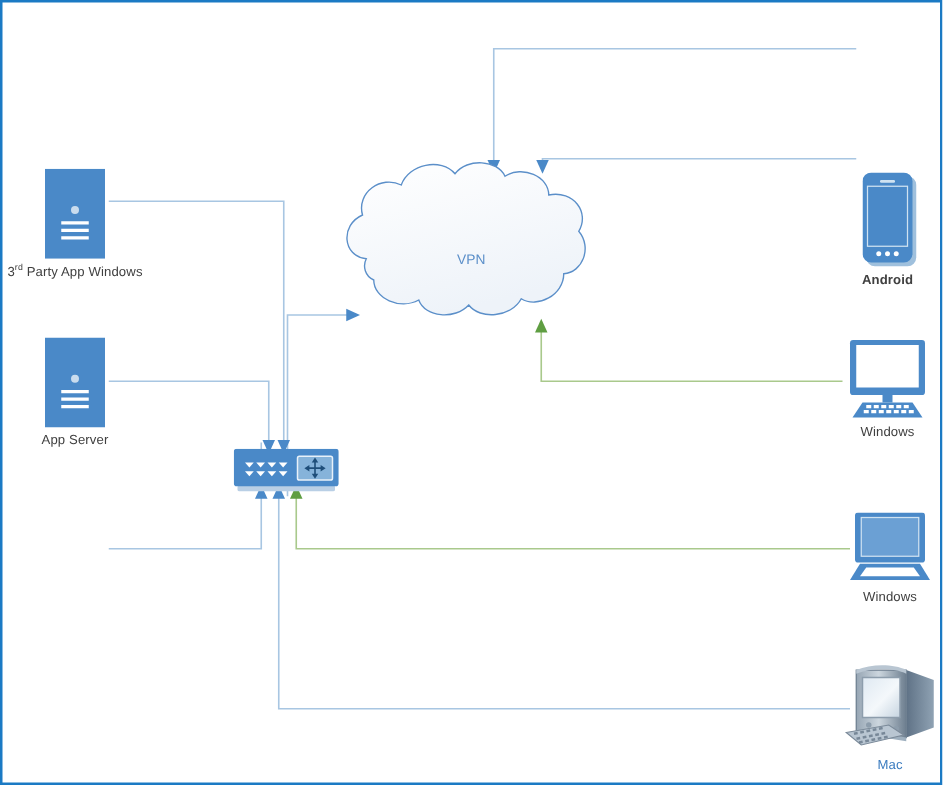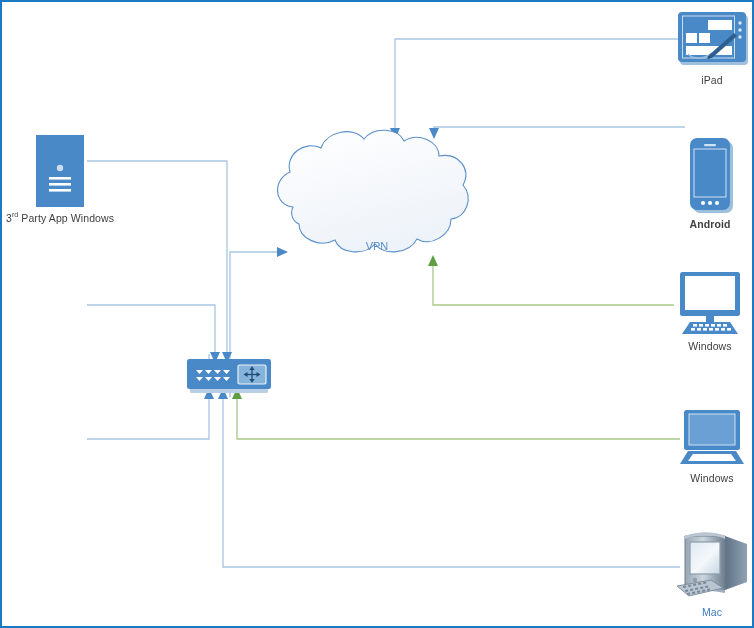--- a/index.html
+++ b/index.html
@@ -7,21 +7,21 @@
   #canvas{position:relative;width:754px;height:628px;box-sizing:border-box;
           border:2px solid #1b7ac4;background:#ffffff;overflow:hidden;}
   #wires{position:absolute;left:0;top:0;width:754px;height:628px;}
   .node{position:absolute;}
   .label{position:absolute;width:160px;text-align:center;left:50%;
          transform:translateX(-50%);font-size:10.5px;color:#404040;
          white-space:nowrap;letter-spacing:.1px;}
   .label.blue{color:#3a7bbf;}
   .label sup{font-size:7px;vertical-align:super;}
   .vpn-text{position:absolute;left:0;width:100%;text-align:center;
-            font-size:11px;color:#5b8fc9;margin-top:38px;}
+            font-size:11px;color:#5b8fc9;}
 </style>
 </head>
 <body>
 
 <div id="canvas">
 
   <svg id="wires" viewBox="0 0 754 628" xmlns="http://www.w3.org/2000/svg">
     <defs>
       <linearGradient id="cloudfill" x1="0" y1="0" x2="0.4" y2="1">
         <stop offset="0%" stop-color="#ffffff"></stop>
@@ -93,20 +93,30 @@
     <svg width="48" height="72" viewBox="0 0 48 72">
       <rect x="0" y="0" width="48" height="72" fill="#4a89c8"></rect>
       <circle cx="24" cy="33" r="3.2" fill="#c9dcee"></circle>
       <rect x="13" y="42" width="22" height="2.6" fill="#ffffff"></rect>
       <rect x="13" y="48" width="22" height="2.6" fill="#ffffff"></rect>
       <rect x="13" y="54" width="22" height="2.6" fill="#ffffff"></rect>
     </svg>
     <div class="label" style="top:76px;left:24px;"><span>3</span><sup>rd</sup><span> Party App Windows</span></div>
   </div>
 
+  <div class="node" style="left:34px;top:268px;">
+    <svg width="48" height="72" viewBox="0 0 48 72">
+      <rect x="0" y="0" width="48" height="72" fill="#4a89c8"></rect>
+      <circle cx="24" cy="33" r="3.2" fill="#c9dcee"></circle>
+      <rect x="13" y="42" width="22" height="2.6" fill="#ffffff"></rect>
+      <rect x="13" y="48" width="22" height="2.6" fill="#ffffff"></rect>
+      <rect x="13" y="54" width="22" height="2.6" fill="#ffffff"></rect>
+    </svg>
+    <div class="label" style="top:76px;left:24px;">App Server</div>
+  </div>
 
 
   <div class="node" style="left:185px;top:357px;">
     <svg width="84" height="38" viewBox="0 0 84 38">
       <rect x="3" y="29" width="78" height="5" rx="1.5" fill="#b9cfe5"></rect>
       <rect x="0" y="0" width="84" height="30" rx="2.5" fill="#4a89c8"></rect>
       <g fill="#ffffff">
         <polygon points="9,11 16,11 12.5,15"></polygon>
           <polygon points="18,11 25,11 21.5,15"></polygon>
         <polygon points="27,11 34,11 30.5,15"></polygon>
@@ -125,40 +135,20 @@
         <polygon points="65,7 62.4,11 67.6,11"></polygon>
         <polygon points="65,24 62.4,20 67.6,20"></polygon>
         <polygon points="56.5,15.5 60.5,12.9 60.5,18.1"></polygon>
         <polygon points="73.5,15.5 69.5,12.9 69.5,18.1"></polygon>
       </g>
     </svg>
   </div>
 
   <div class="vpn-text" style="top:200px;">VPN</div>
 
-  <div class="node" style="left:676px;top:10px;">
-    <svg width="72" height="56" viewBox="0 0 72 56">
-      <rect x="2" y="3" width="68" height="50" rx="4" fill="#9fc0dd"></rect>
-      <rect x="0" y="0" width="68" height="50" rx="4" fill="#4a89c8"></rect>
-      <rect x="4.5" y="4" width="52" height="42" fill="#4a89c8" stroke="#c9dcee" stroke-width="1"></rect>
-      <rect x="30" y="8" width="24" height="10" fill="#ffffff"></rect>
-      <rect x="8" y="21" width="11" height="10" fill="#ffffff"></rect>
-      <rect x="21" y="21" width="11" height="10" fill="#ffffff"></rect>
-      <rect x="8" y="34" width="46" height="9" fill="#ffffff"></rect>
-      <g fill="#dce9f4">
-          <circle cx="62" cy="11" r="1.7"></circle>
-          <circle cx="62" cy="18" r="1.7"></circle>
-          <circle cx="62" cy="25" r="1.7"></circle>
-        </g>
-      <path d="M10,42 C16,48 26,47 34,41" stroke="#9fc0dd" stroke-width="1.2" fill="none"></path>
-      <path d="M31,43 L56,21 L59,24 L34,46 Z" fill="#2e5f8f"></path>
-      <path d="M31,43 L34,46 L29,47 Z" fill="#1f4e79"></path>
-    </svg>
-    <div class="label" style="top:62px;left:34px;">iPad</div>
-  </div>
 
   <div class="node" style="left:688px;top:136px;font-weight:bold;">
     <svg width="48" height="76" viewBox="0 0 48 76">
       <rect x="3" y="3" width="40" height="72" rx="7" fill="#9fc0dd"></rect>
       <rect x="0" y="0" width="40" height="72" rx="7" fill="#4a89c8"></rect>
       <rect x="4" y="11" width="32" height="48" fill="#4a89c8" stroke="#cfe2f1" stroke-width="1"></rect>
       <rect x="14" y="6" width="12" height="2.2" rx="1" fill="#cfe2f1"></rect>
       <g fill="#ffffff">
           <circle cx="13" cy="65" r="2"></circle>
           <circle cx="20" cy="65" r="2"></circle>

